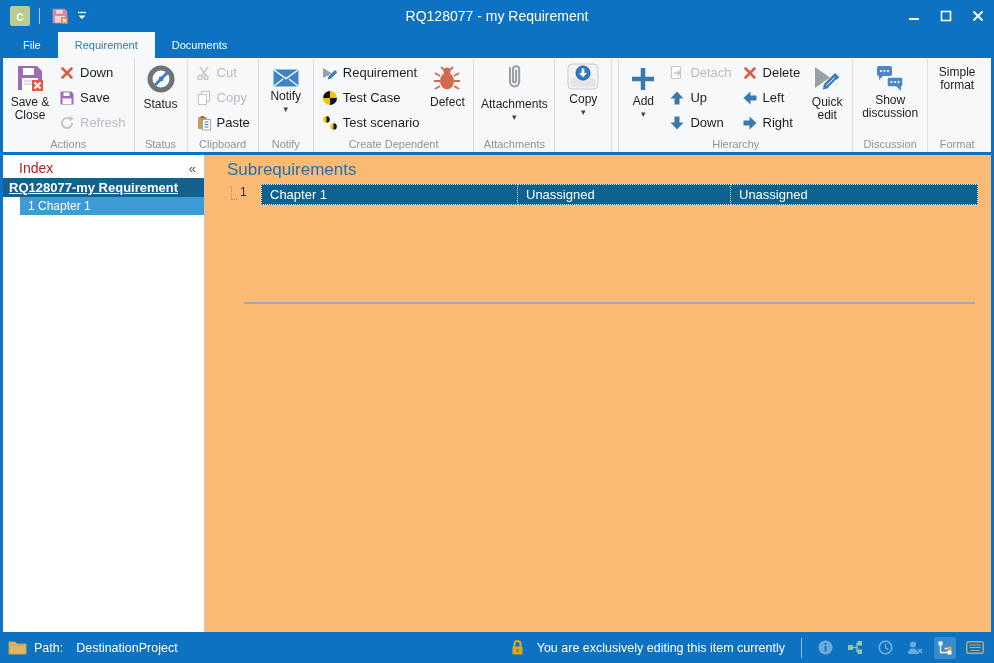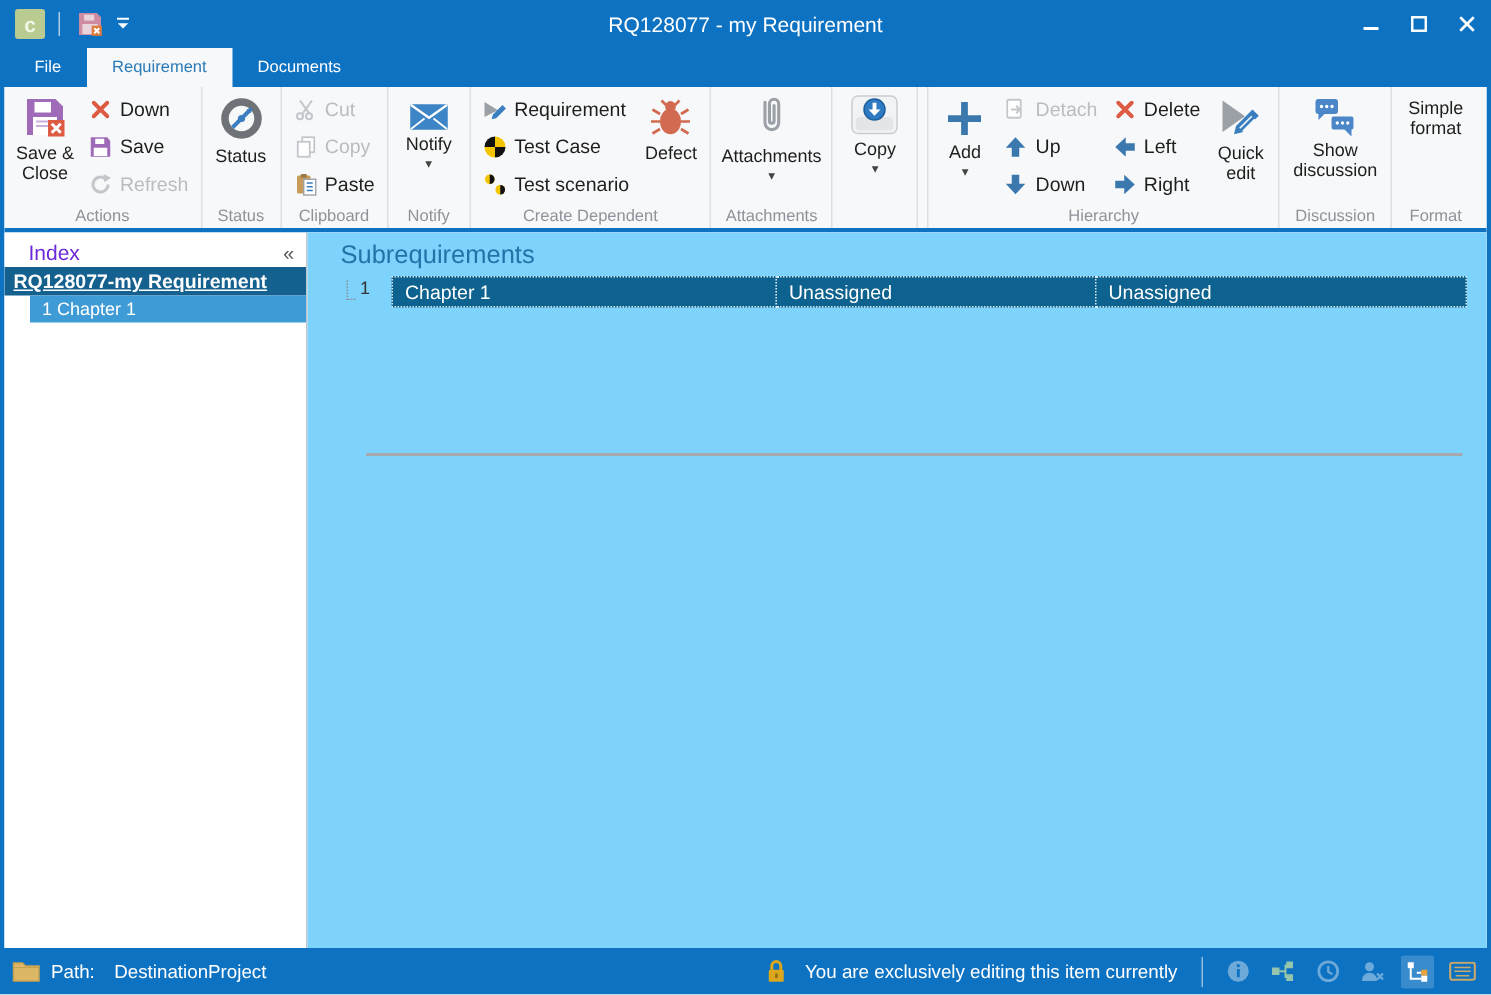--- a/index.html
+++ b/index.html
@@ -53,31 +53,31 @@
   .smallbtn {
     display:flex; align-items:center; gap:5px; height:25px; padding:0 5px;
     font-size:13px; color:#1e1e1e; white-space:nowrap; cursor:default;
   }
   .smallbtn.disabled { color:#b9bdc2; }
   .icon16 { width:16px; height:16px; flex:0 0 16px; }
   
   .content { display:flex; height:477px; background:#fff; }
   .sidepanel { width:202px; border-right:1px solid #c2c6ca; position:relative; }
   .panel-header { height:23px; display:flex; align-items:center; padding:3px 8px 0 16px; }
-  .panel-title { font-size:14px; color:#6d28d9; }
+  .panel-title { font-size:14px; color:#b91c1c; }
   .panel-collapse { margin-left:auto; font-size:13px; color:#555; line-height:1; }
   .tree-root {
     height:19px; background:#14618f; color:#fff; font-weight:bold; font-size:13px;
     text-decoration:underline; display:flex; align-items:center; padding-left:6px; white-space:nowrap;
   }
   .tree-child {
     height:18px; margin-left:17px; background:#3f9bd5; color:#fff; font-size:12px;
     display:flex; align-items:center; padding-left:8px;
   }
-  .mainarea { position:relative; flex:1; background:#7dd3fc; }
+  .mainarea { position:relative; flex:1; background:#fdba74; }
   .main-heading { position:absolute; top:5px; left:22px; font-size:17px; color:#2273a8; }
   .tree-num {
     position:absolute; top:30px; left:26px; height:20px; display:flex; align-items:flex-start; gap:3px;
     font-size:12px; color:#333;
   }
   .tree-dots { width:6px; height:13px; border-left:1px dotted #8a8f94; border-bottom:1px dotted #8a8f94; margin-top:2px; }
   .sel-row { position:absolute; top:29px; left:56px; display:flex; height:21px; }
   .sel-cell {
     background:#0e628f; color:#fff; font-size:13px; line-height:19px; padding-left:8px;
     border:1px dotted #d8e9f3; margin-right:-1px; overflow:hidden; white-space:nowrap;

